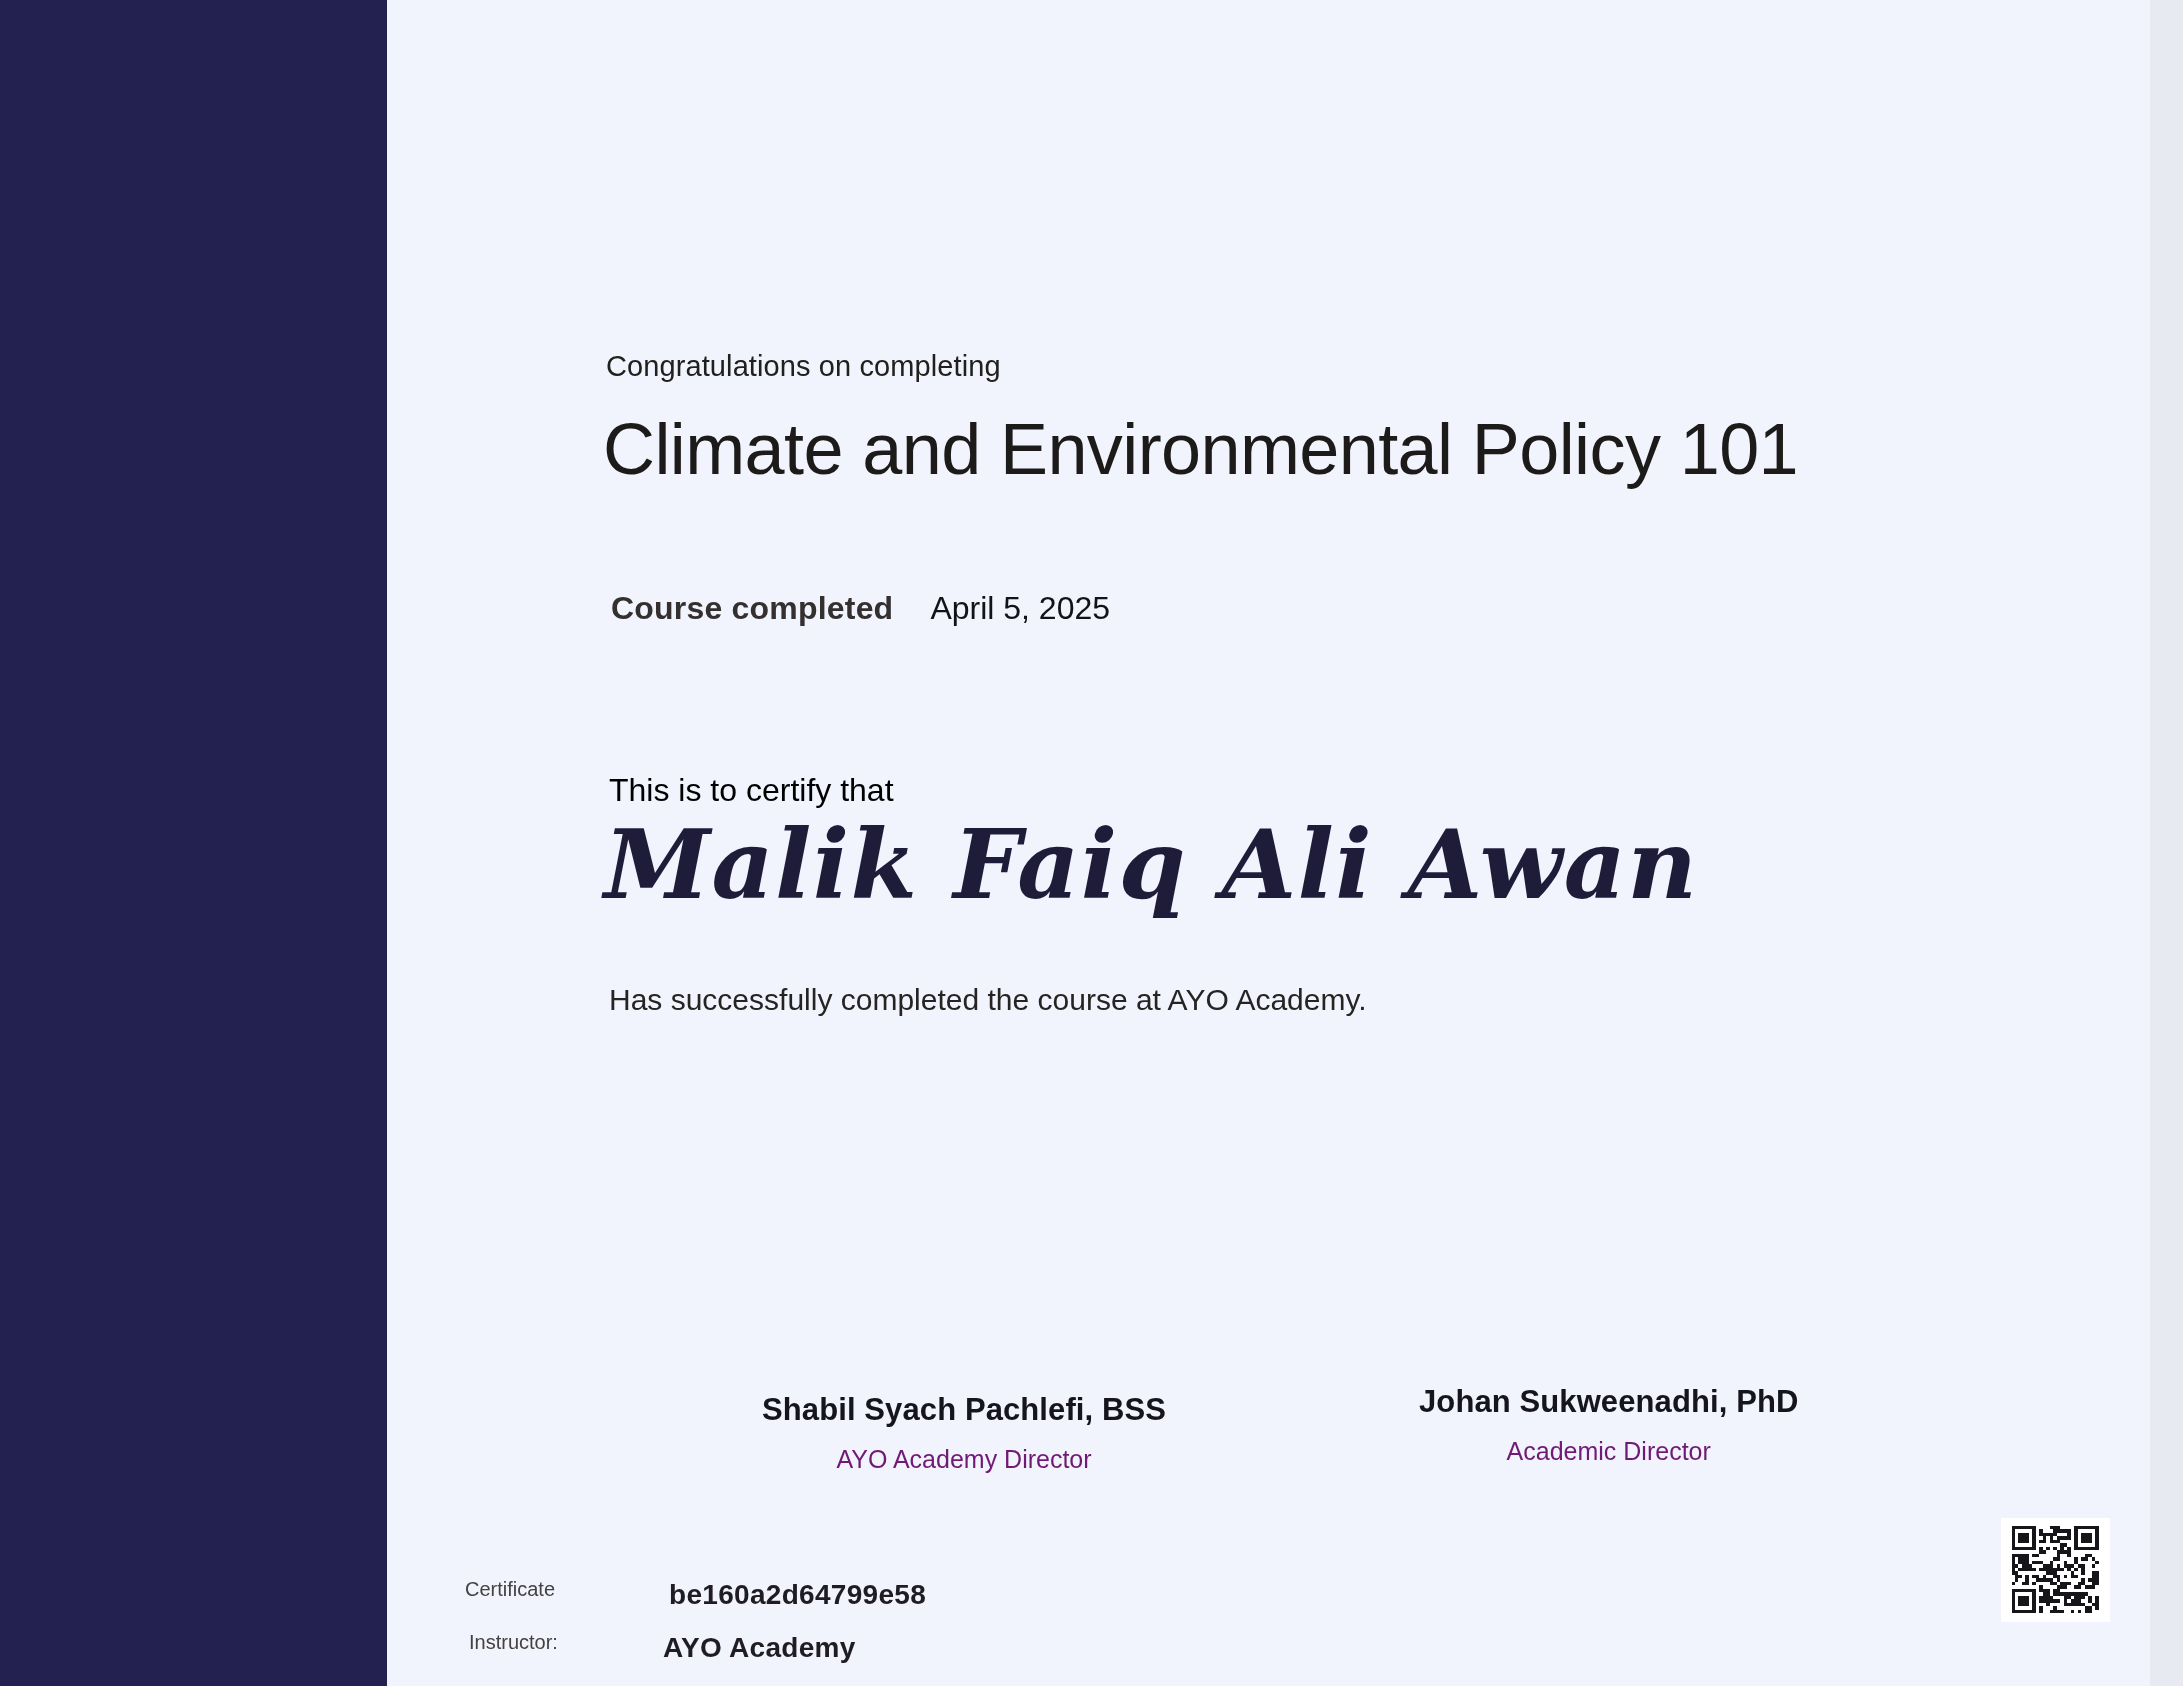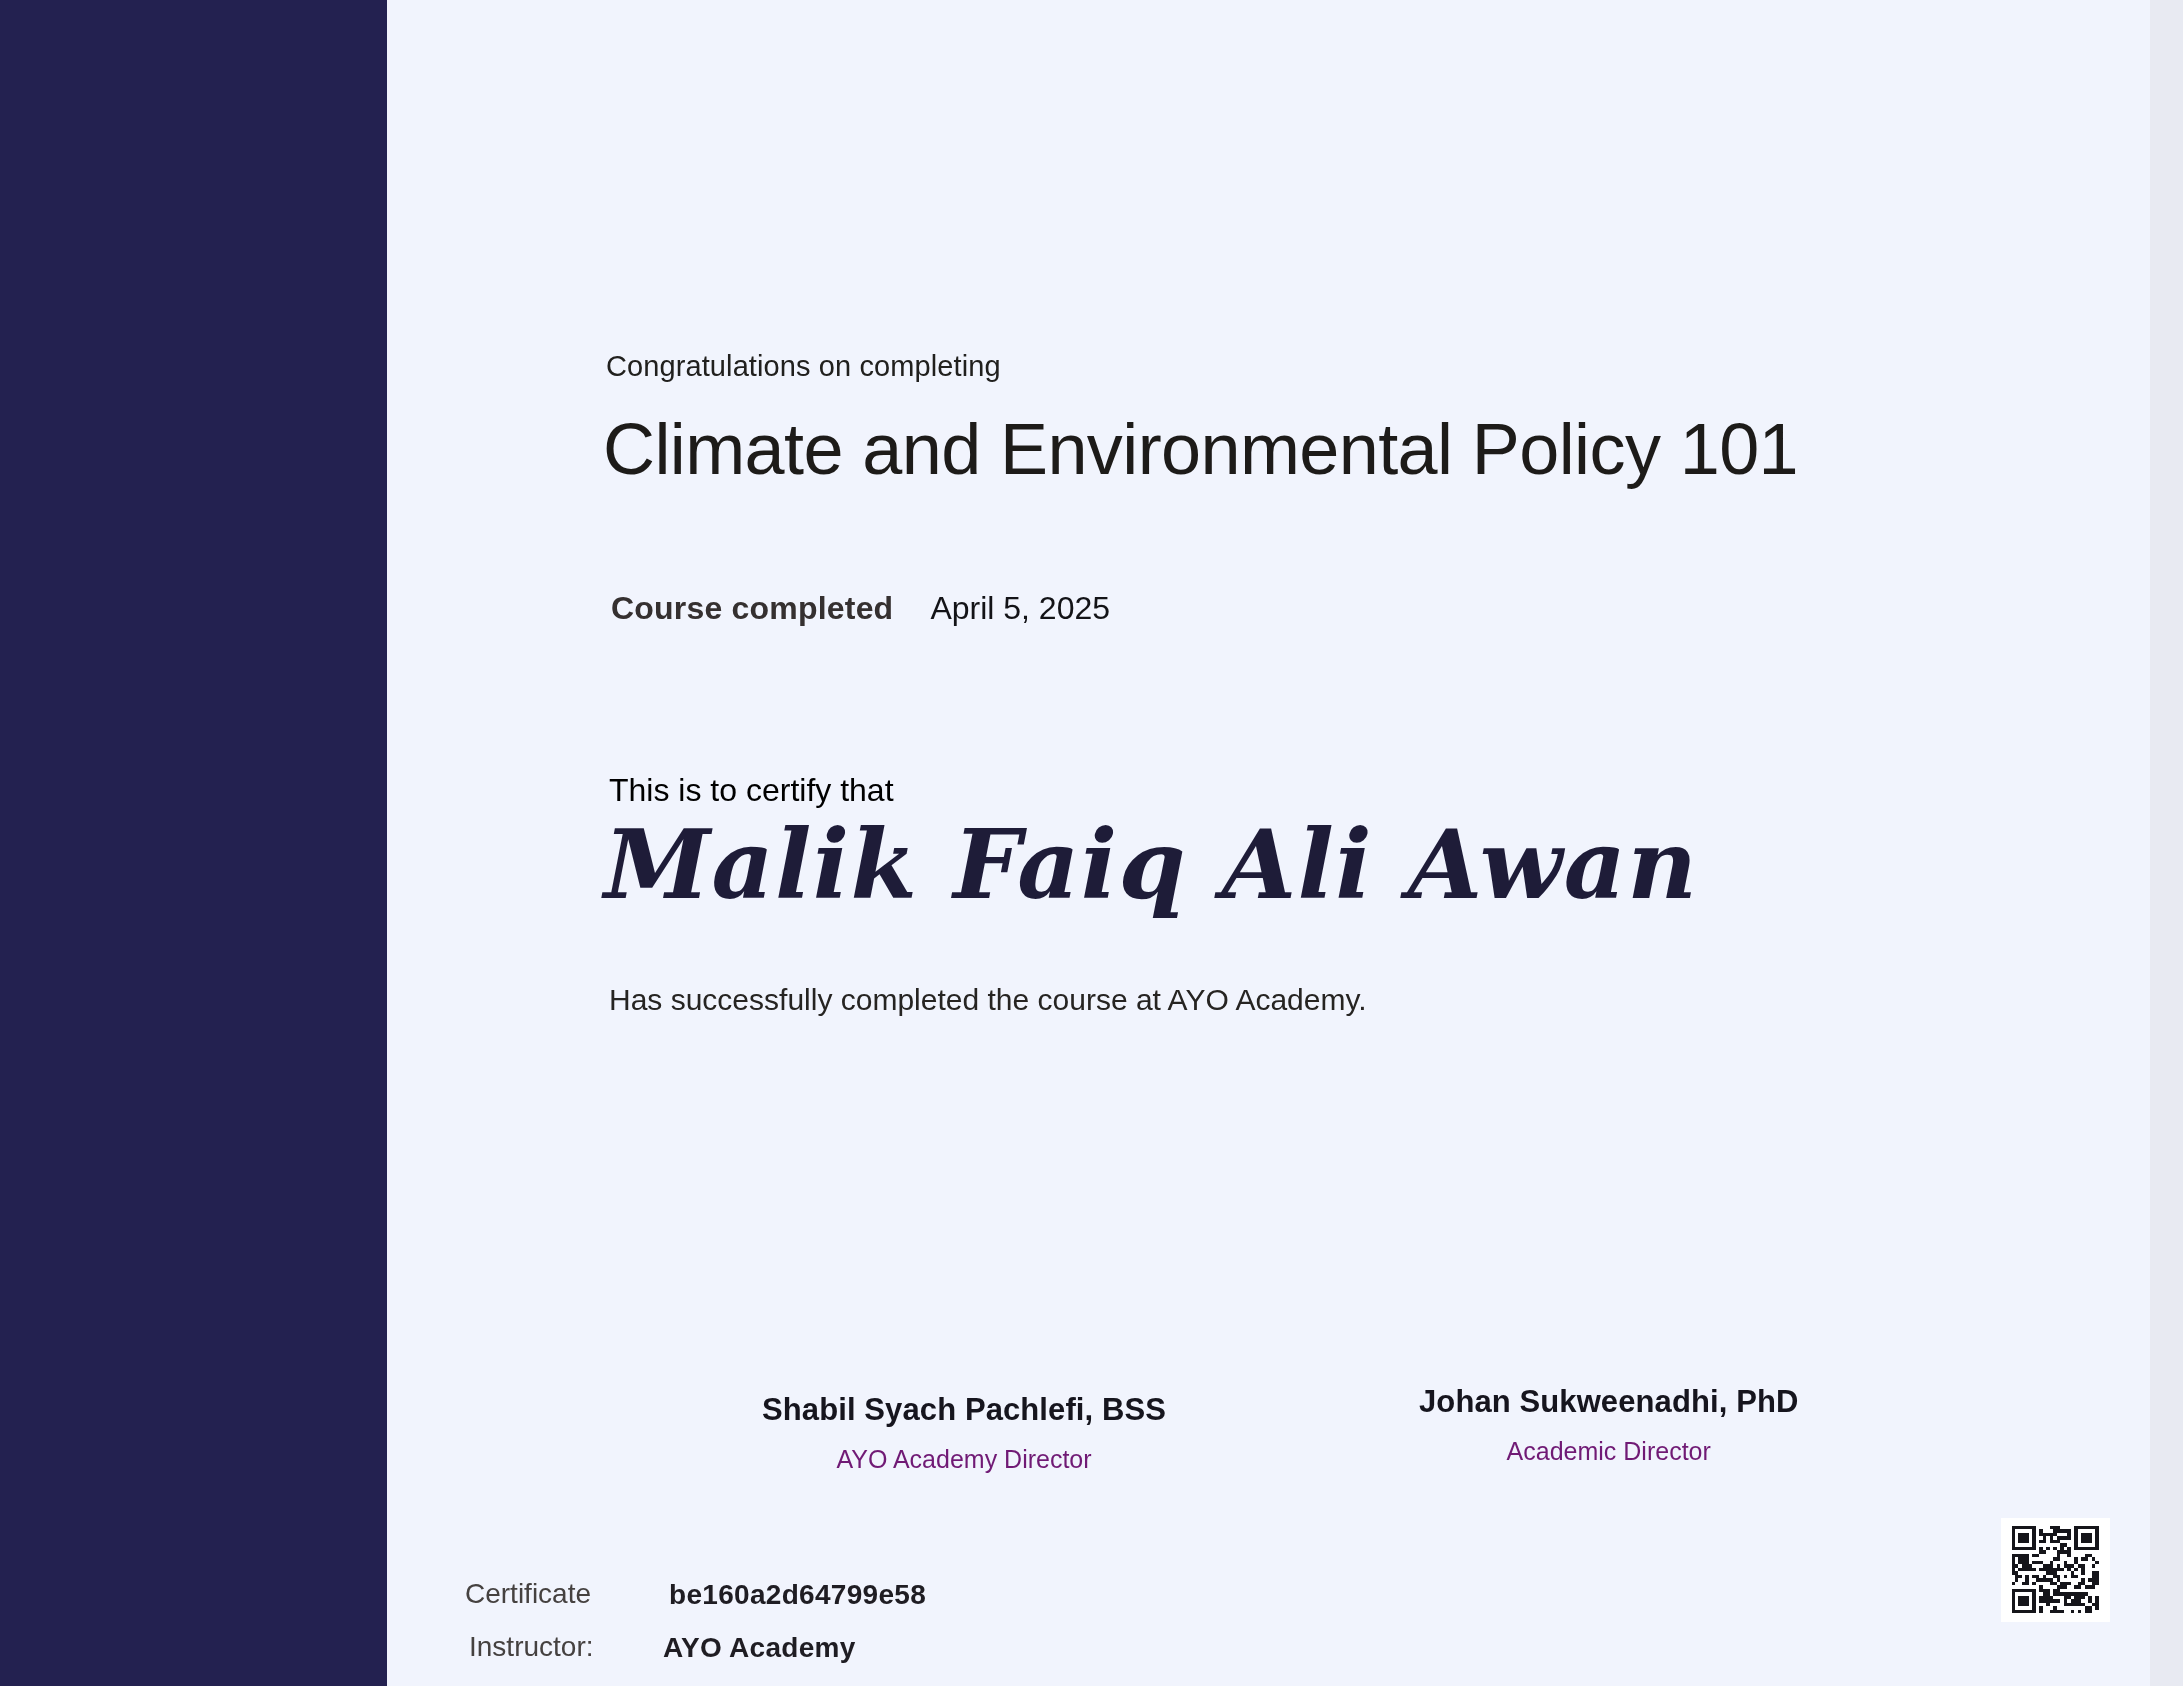--- a/index.html
+++ b/index.html
@@ -89,21 +89,21 @@
     letter-spacing: 0.1px;
     color: #16151e;
   }
   .sig-title {
     margin-top: 16.6px;
     font-size: 25px;
     font-weight: 400;
     color: #701a75;
   }
   .footer-label {
-    font-size: 28px;
+    font-size: 20px;
     font-weight: 400;
     color: #454140;
     text-align: right;
   }
   .footer-value {
     font-size: 28px;
     font-weight: 700;
     letter-spacing: 0.3px;
     color: #1f1d23;
     margin-left: 30px;

